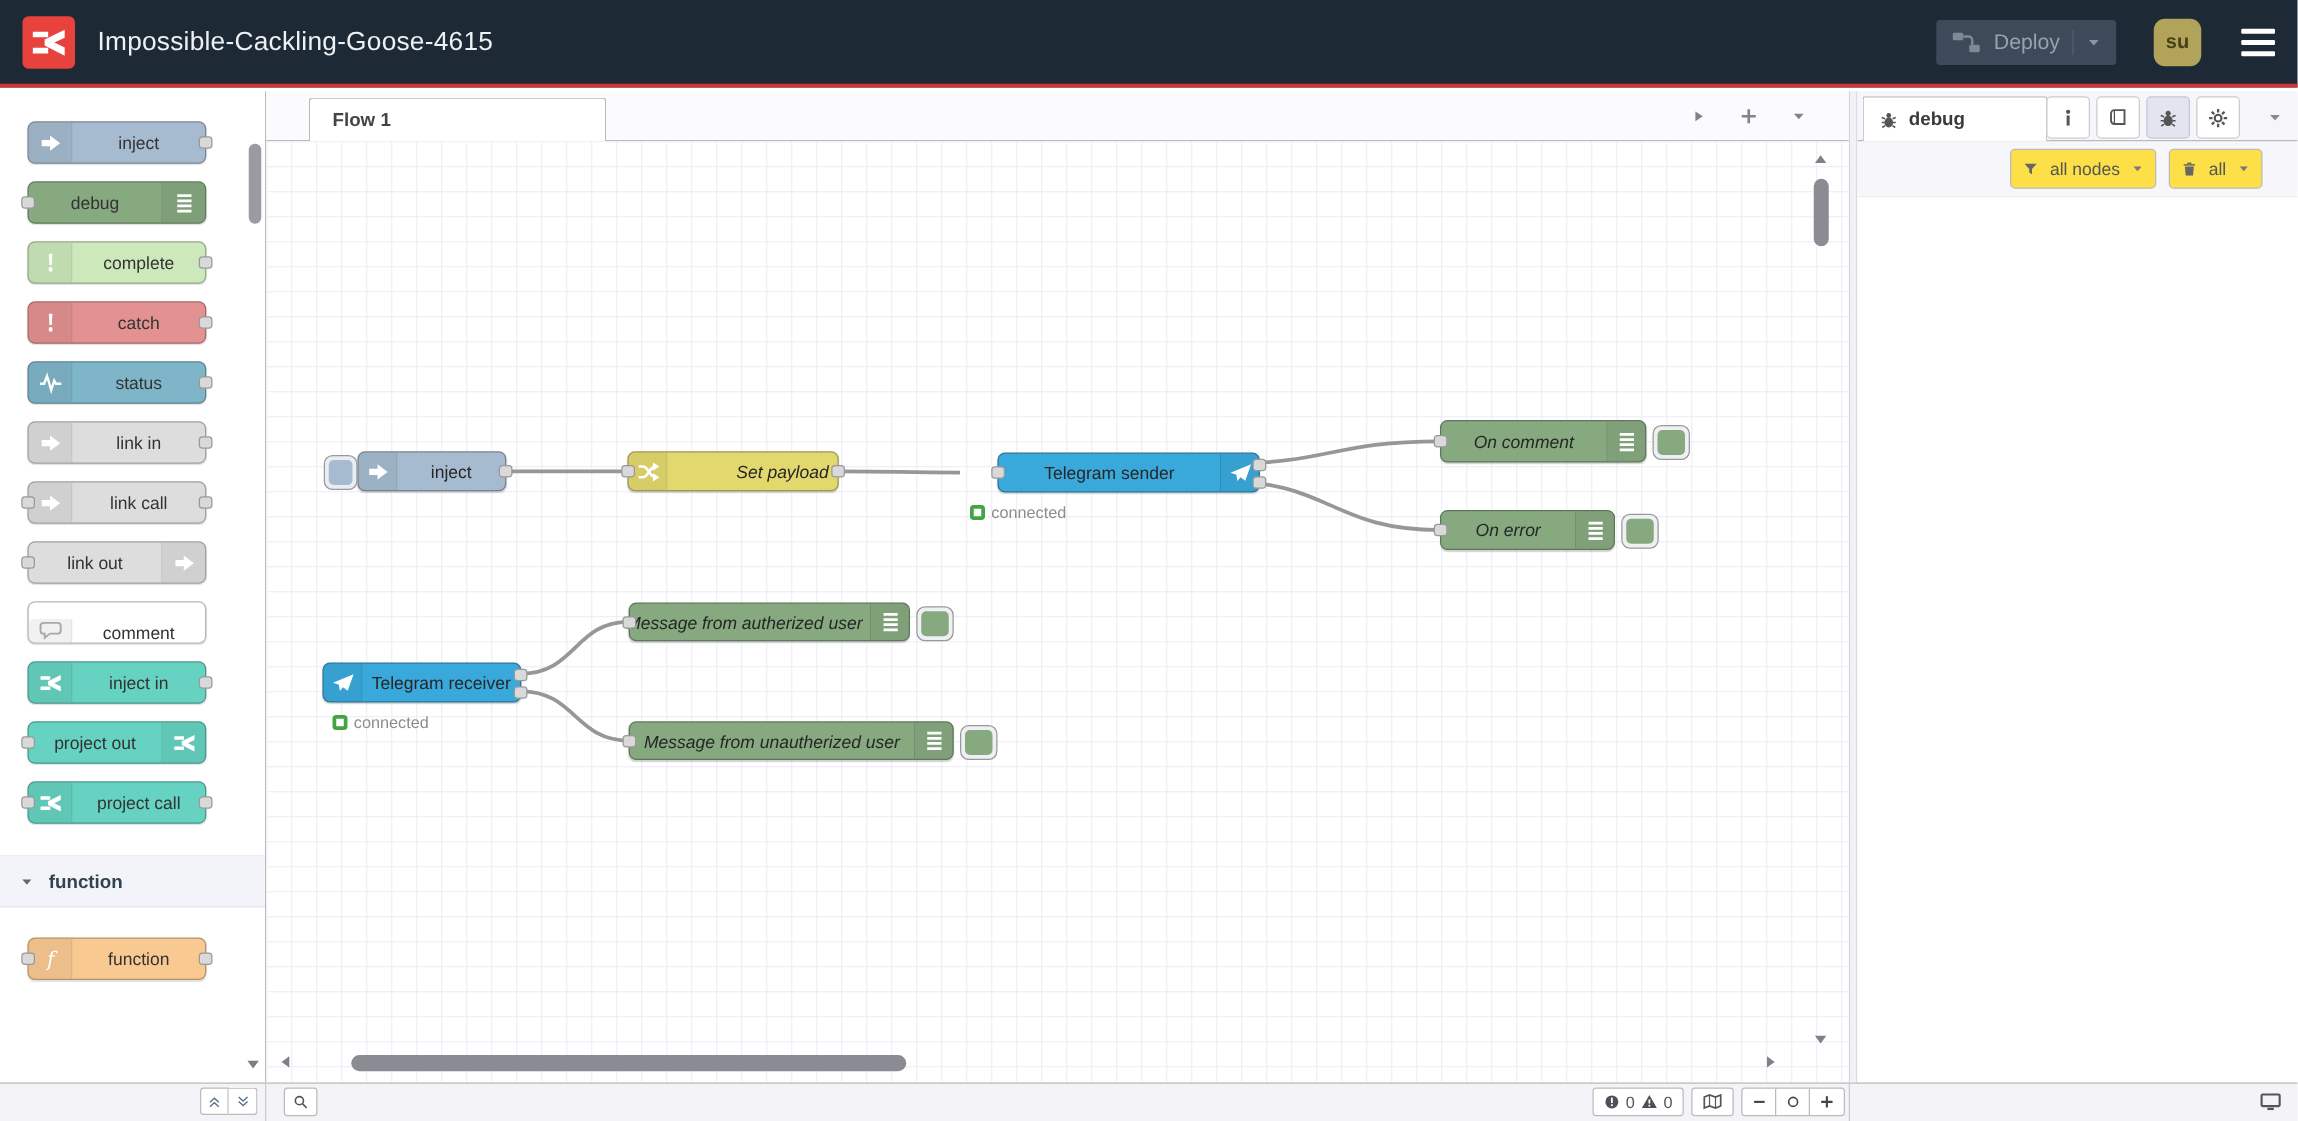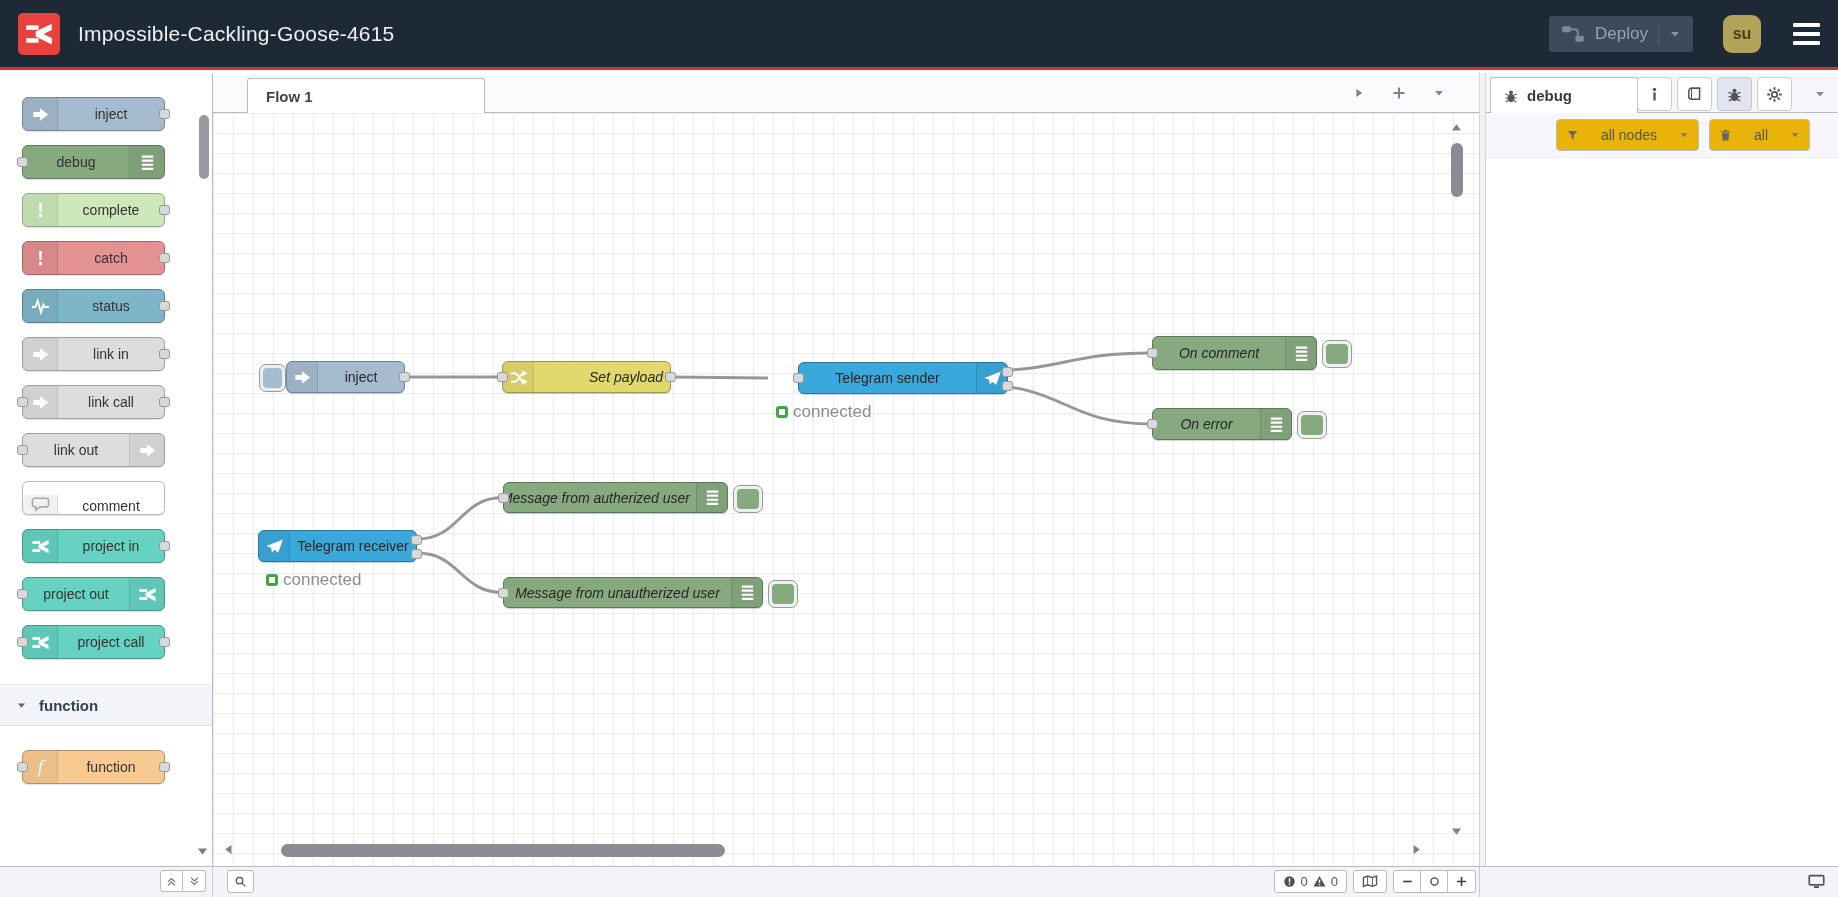--- a/index.html
+++ b/index.html
@@ -58,42 +58,42 @@
   .fnode .nicon{width:30px;display:flex;align-items:center;justify-content:center;background:rgba(0,0,0,.05);border-right:1px solid rgba(0,0,0,.1);border-radius:5px 0 0 5px;color:#fff;flex:0 0 auto}
   .fnode.icon-right{flex-direction:row-reverse}
   .fnode.icon-right .nicon{border-right:none;border-left:1px solid rgba(0,0,0,.1);border-radius:0 5px 5px 0}
   .fnode .nicon .icon{width:19px;height:19px}
   .fnode .lbl{flex:1;display:flex;align-items:center;justify-content:center;white-space:nowrap;padding:0 6px}
   .fnode.italic .lbl{font-style:italic}
   .inj-btn{position:absolute;left:-28px;width:27px;height:28px;border:1px solid #999;border-radius:7px;background:#e9eef2;box-sizing:border-box;padding:3px;cursor:pointer}
   .inj-btn .inner{width:100%;height:100%;border-radius:4px}
   .tgl-btn{position:absolute;right:-36px;width:30px;height:28px;border:1px solid #999;border-radius:7px;background:#eef0f4;box-sizing:border-box;padding:3px;cursor:pointer}
   .tgl-btn .inner{width:100%;height:100%;border-radius:4px}
-  .fstatus{position:absolute;display:flex;align-items:center;gap:5px;font-size:17px;color:#8c8c8c;z-index:2}
+  .fstatus{position:absolute;display:flex;align-items:center;gap:5px;font-size:13px;color:#8c8c8c;z-index:2}
   .sdot{width:12px;height:12px;border:3px solid #42a542;border-radius:3px;background:#fff;box-sizing:border-box}
   .vs-up{position:absolute;right:16px;top:8px;width:13px;height:13px;color:#808089;cursor:pointer;z-index:3}
   .vthumb{position:absolute;right:16px;top:30px;width:12px;height:54px;background:#8b8b94;border-radius:6px;cursor:pointer;z-index:3}
   .vs-down{position:absolute;right:16px;bottom:28px;width:13px;height:13px;color:#808089;cursor:pointer;z-index:3}
   .hs-left{position:absolute;left:9px;bottom:10px;width:13px;height:13px;color:#808089;cursor:pointer;z-index:3}
   .hthumb{position:absolute;left:68px;bottom:9px;width:444px;height:13px;background:#8b8b94;border-radius:7px;cursor:pointer;z-index:3}
   .hs-right{position:absolute;right:56px;bottom:10px;width:13px;height:13px;color:#808089;cursor:pointer;z-index:3}
 
   
   .splitter{width:7px;background:#f2f2f6;border-left:1px solid #d4d4da;border-right:1px solid #d4d4da;box-sizing:border-box;cursor:col-resize;flex:0 0 auto}
   .sidebar{width:352px;display:flex;flex-direction:column;background:#fff;flex:0 0 auto}
   .s-tabbar{height:40px;background:#f6f6fa;border-bottom:1px solid #bbb;position:relative;box-sizing:border-box;flex:0 0 auto}
   .s-tab{position:absolute;left:4px;top:4px;height:36px;width:148px;background:#fff;border:1px solid #bbb;border-bottom:none;border-radius:2px 2px 0 0;display:flex;align-items:center;gap:8px;padding-left:12px;box-sizing:border-box;font-weight:bold;font-size:15px;color:#3a3a3a;cursor:pointer}
   .s-tab .icon{width:16px;height:16px;color:#555}
   .s-tools{position:absolute;right:46px;top:4px;display:flex;gap:5px}
   .tbtn{width:33px;height:32px;background:#fff;border:1px solid #ccc;border-radius:4px;display:flex;align-items:center;justify-content:center;color:#555;cursor:pointer}
   .tbtn .icon{width:17px;height:17px}
   .tbtn.active{background:#e2e4f0;border-color:#c4c6d4}
   .s-caret{position:absolute;right:12px;top:15px;width:12px;height:12px;color:#888;cursor:pointer}
   .s-filter{height:44px;background:#f7f7fb;display:flex;align-items:center;justify-content:flex-end;gap:10px;padding-right:28px;border-bottom:1px solid #ededf2;flex:0 0 auto}
-  .s-btn{height:30px;background:#eab308;border:1px solid #bbb;border-radius:4px;display:flex;align-items:center;gap:22px;padding:0 9px;font-size:14px;color:#555;cursor:pointer}
+  .s-btn{height:30px;background:#fde047;border:1px solid #bbb;border-radius:4px;display:flex;align-items:center;gap:9px;padding:0 9px;font-size:14px;color:#555;cursor:pointer}
   .s-btn .icon{width:13px;height:13px;color:#666}
   .s-btn .caret{width:10px;height:10px;color:#777}
   .s-body{flex:1;background:#fff}
 
   
   footer{position:absolute;bottom:0;left:0;right:0;height:31px;background:#f4f4f8;border-top:1px solid #bbb;box-sizing:border-box;display:flex;z-index:20}
   .f-palette{width:213px;border-right:1px solid #ccc;box-sizing:border-box;position:relative;flex:0 0 auto}
   .f-group{position:absolute;right:6px;top:3px;display:flex}
   .fbtn{width:23px;height:22px;background:#fff;border:1px solid #bbb;display:flex;align-items:center;justify-content:center;color:#5f7286;cursor:pointer;box-sizing:border-box}
   .f-group .fbtn:first-child{border-radius:3px 0 0 3px}
@@ -264,21 +264,21 @@
             <div class="pnode" style="background: rgb(102, 210, 193); border-color: rgb(73, 151, 139);">
               <div class="nicon" style="color:#fff">
                 <span class="icon">
                   <svg viewBox="0 0 20 20">
                     <path fill="currentColor" d="M1.5 4.2h8.2v3H1.5z"></path>
                     <path fill="currentColor" d="M1.5 12.8h8.2v3H1.5z"></path>
                     <path fill="currentColor" d="M18.5 3.2v4.2L13 10l5.5 2.6V17L7.8 11.6V8.4z"></path>
                   </svg>
                 </span>
               </div>
-              <div class="lbl">project in</div>
+              <div class="lbl">inject in</div>
               <span class="port pout"></span>
             </div>
             <div class="pnode icon-right" style="background: rgb(102, 210, 193); border-color: rgb(73, 151, 139);">
               <div class="nicon" style="color:#fff">
                 <span class="icon">
                   <svg viewBox="0 0 20 20">
                     <path fill="currentColor" d="M1.5 4.2h8.2v3H1.5z"></path>
                     <path fill="currentColor" d="M1.5 12.8h8.2v3H1.5z"></path>
                     <path fill="currentColor" d="M18.5 3.2v4.2L13 10l5.5 2.6V17L7.8 11.6V8.4z"></path>
                   </svg>

